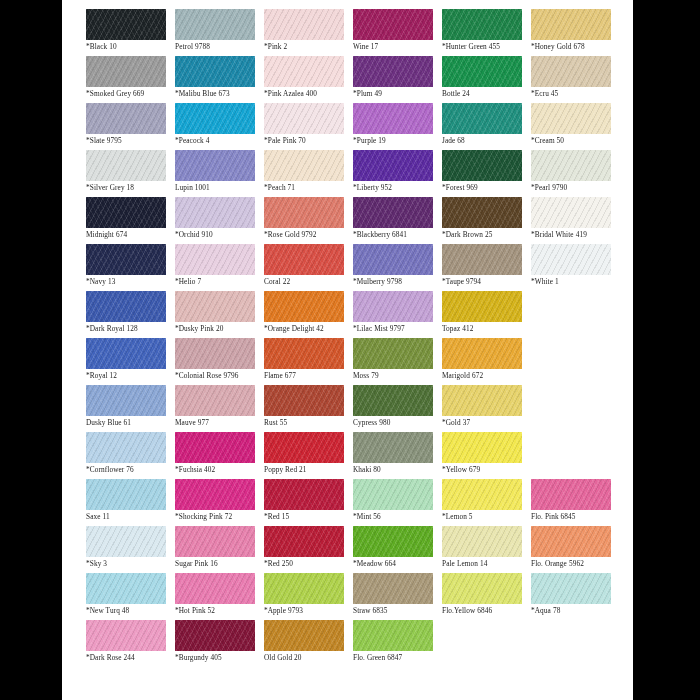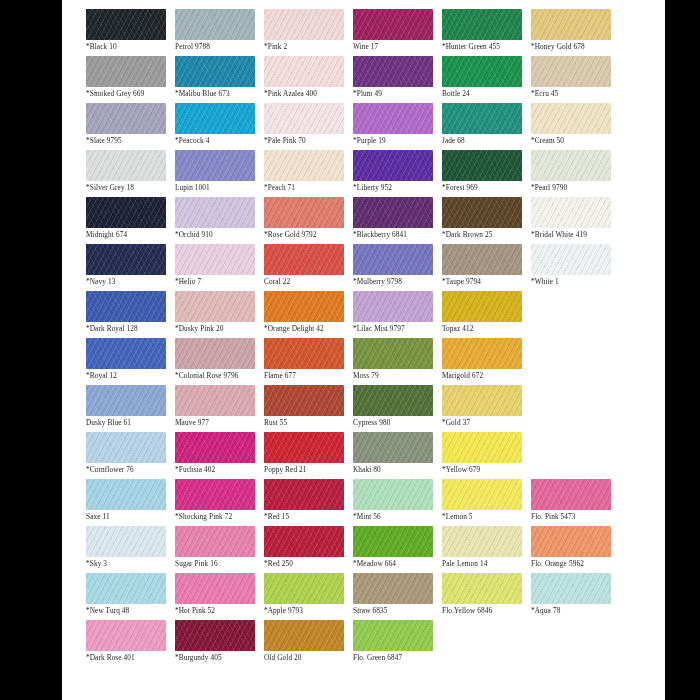--- a/index.html
+++ b/index.html
@@ -15,21 +15,20 @@
     overflow: hidden;
   }
 
   #page {
     position: absolute;
     left: 62px;
     top: 0;
     width: 571px;
     height: 700px;
     background: #ffffff;
-    padding-left: 32px;
   }
 
   #swatch-grid {
     position: absolute;
     left: 24px;
     top: 9px;
     width: 535px;
     display: grid;
     grid-template-columns: repeat(6, 89px);
     grid-auto-rows: 47px;
@@ -331,21 +330,21 @@
       <div class="swatch-cell">
         <div class="chip" style="background-color: rgb(174, 223, 186);"></div>
         <div class="chip-label">*Mint 56</div>
       </div>
       <div class="swatch-cell">
         <div class="chip" style="background-color: rgb(242, 232, 90);"></div>
         <div class="chip-label">*Lemon 5</div>
       </div>
       <div class="swatch-cell">
         <div class="chip" style="background-color: rgb(228, 101, 155);"></div>
-        <div class="chip-label">Flo. Pink 5473</div>
+        <div class="chip-label">Flo. Pink 6845</div>
       </div>
       <div class="swatch-cell">
         <div class="chip" style="background-color: rgb(217, 232, 239);"></div>
         <div class="chip-label">*Sky 3</div>
       </div>
       <div class="swatch-cell">
         <div class="chip" style="background-color: rgb(230, 128, 172);"></div>
         <div class="chip-label">Sugar Pink 16</div>
       </div>
       <div class="swatch-cell">
@@ -383,21 +382,21 @@
       <div class="swatch-cell">
         <div class="chip" style="background-color: rgb(219, 228, 109);"></div>
         <div class="chip-label">Flo.Yellow 6846</div>
       </div>
       <div class="swatch-cell">
         <div class="chip" style="background-color: rgb(186, 226, 223);"></div>
         <div class="chip-label">*Aqua 78</div>
       </div>
       <div class="swatch-cell">
         <div class="chip" style="background-color: rgb(236, 154, 194);"></div>
-        <div class="chip-label">*Dark Rose 401</div>
+        <div class="chip-label">*Dark Rose 244</div>
       </div>
       <div class="swatch-cell">
         <div class="chip" style="background-color: rgb(129, 21, 56);"></div>
         <div class="chip-label">*Burgundy 405</div>
       </div>
       <div class="swatch-cell">
         <div class="chip" style="background-color: rgb(192, 132, 36);"></div>
         <div class="chip-label">Old Gold 20</div>
       </div>
       <div class="swatch-cell">

